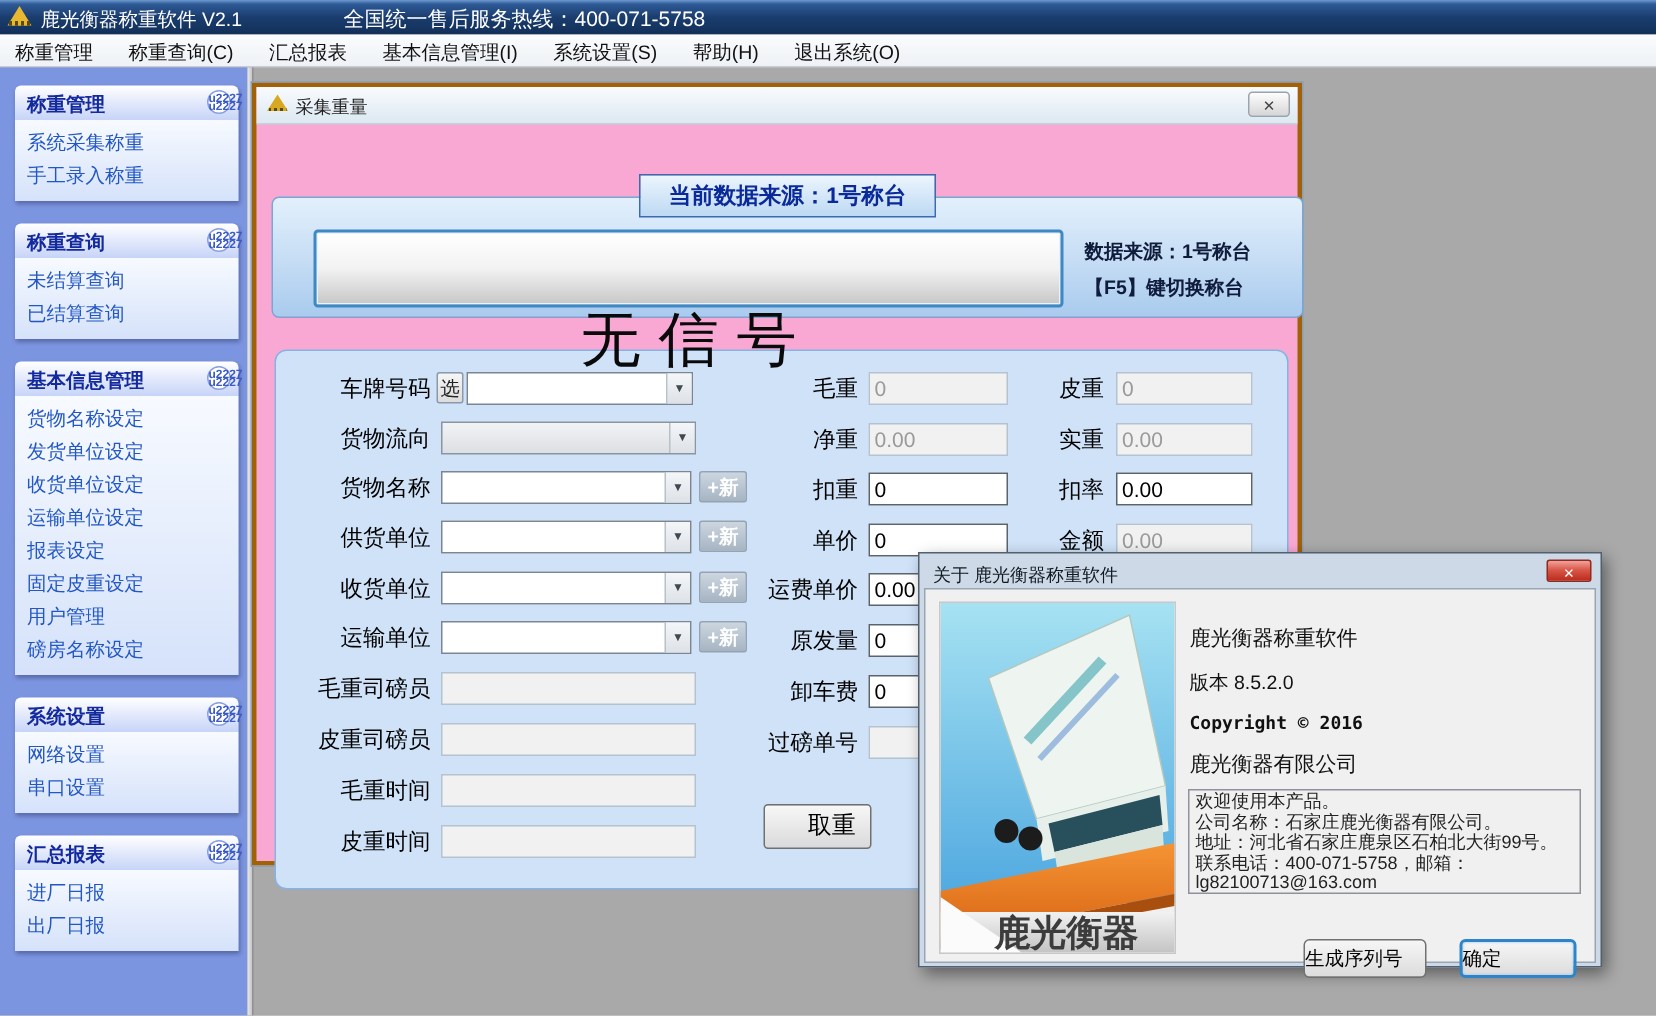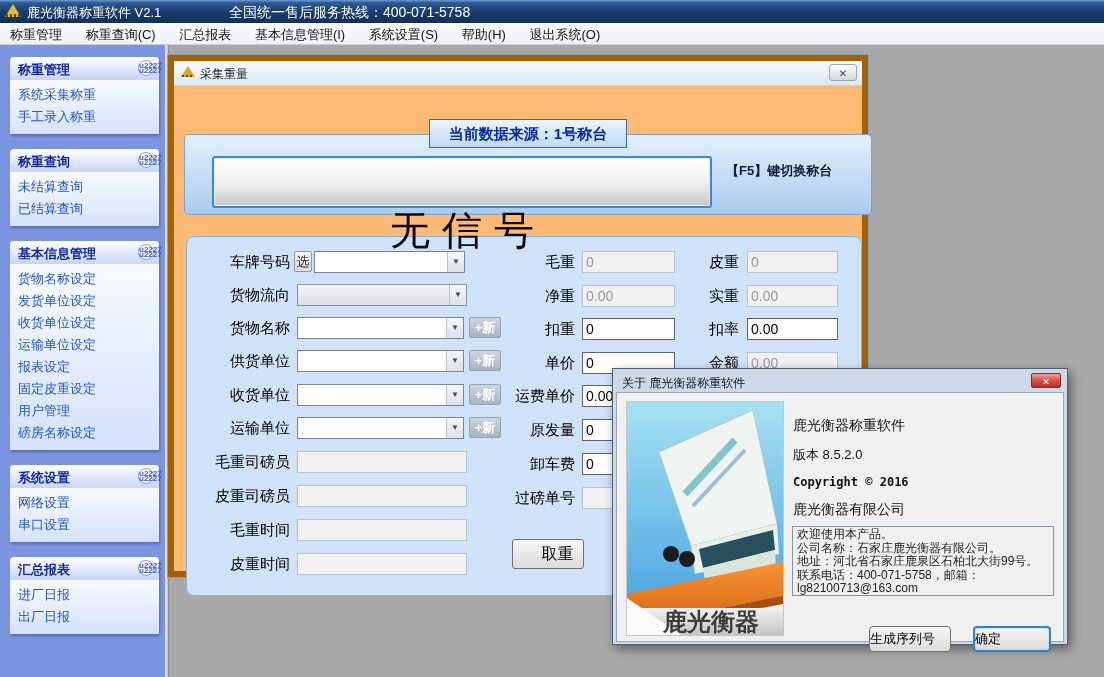--- a/index.html
+++ b/index.html
@@ -36,21 +36,21 @@
     color:#13299e; font-weight:bold; font-size:13px; }
   .chevron { position:absolute; right:5px; top:3px; width:16px; height:16px; border-radius:50%;
     background:#fff; border:1px solid #8aa0e0; color:#3a5ac8; text-align:center; cursor:pointer; }
   .chevron::before { content:"\u2227\A\u2227"; white-space:pre; display:block;
     font-size:8px; line-height:5px; margin-top:2px; font-weight:bold; }
   .nav-items { background:linear-gradient(180deg,#f7faff,#d5e2fa); padding:4px 0 6px 8px; }
   .nav-item { height:22px; line-height:22px; color:#2358c4; font-size:13px; cursor:pointer; }
 
   
   .main-window { position:absolute; left:168px; top:55px; width:700px; height:522px;
-    background:#fdba74; border:6px solid #a16207; outline:1px solid #8aa0b8; }
+    background:#f9a8d4; border:3px solid #a16207; outline:1px solid #8aa0b8; }
   .mw-titlebar { position:relative; height:25px;
     background:linear-gradient(180deg,#f8fbfd,#dde8f2); border-bottom:1px solid #c4d2de; }
   .mw-icon { position:absolute; left:7px; top:5px; width:0; height:0;
     border-left:7px solid transparent; border-right:7px solid transparent; border-bottom:11px solid #d8a820; }
   .mw-icon::after { content:""; position:absolute; left:-6px; top:9px; width:12px; height:2px;
     background:repeating-linear-gradient(90deg,#5a4a10 0 2px,#d8a820 2px 4px); }
   .mw-title { position:absolute; left:26px; top:5px; font-size:12px; color:#222; }
   .mw-close { position:absolute; right:5px; top:3px; width:28px; height:17px;
     background:linear-gradient(180deg,#fdfdfd,#d6d6d6); border:1px solid #9aa4ae; border-radius:3px;
     text-align:center; cursor:pointer; color:#444; }
@@ -206,20 +206,21 @@
       <span class="mw-title">采集重量</span>
       <span class="mw-close"></span>
     </div>
     <div class="mw-body">
       <div class="weight-panel"></div>
       <div class="source-label">当前数据来源：1号称台</div>
       <div class="display-box">
         <div class="display-text">无信号</div>
       </div>
       <div class="scale-info">
+        <div>数据来源：1号称台</div>
         <div>【F5】键切换称台</div>
       </div>
 
       <div class="form-panel">
 
         <div class="frow" style="left:0;top:14px">
           <span class="flabel" style="left:0;width:103px">车牌号码</span>
           <span class="mini-btn btn-pick" style="left:107px;width:18px">选</span>
           <span class="combo" style="left:127px;width:151px">
               <span class="arrow">▼</span>

